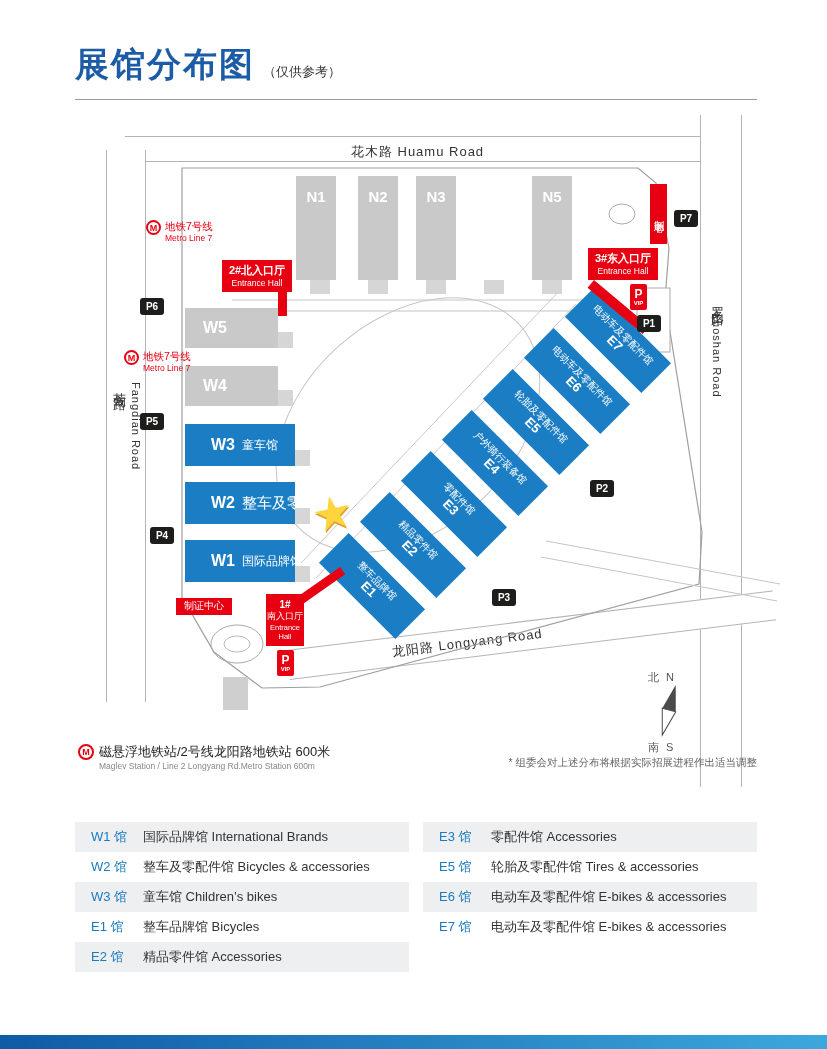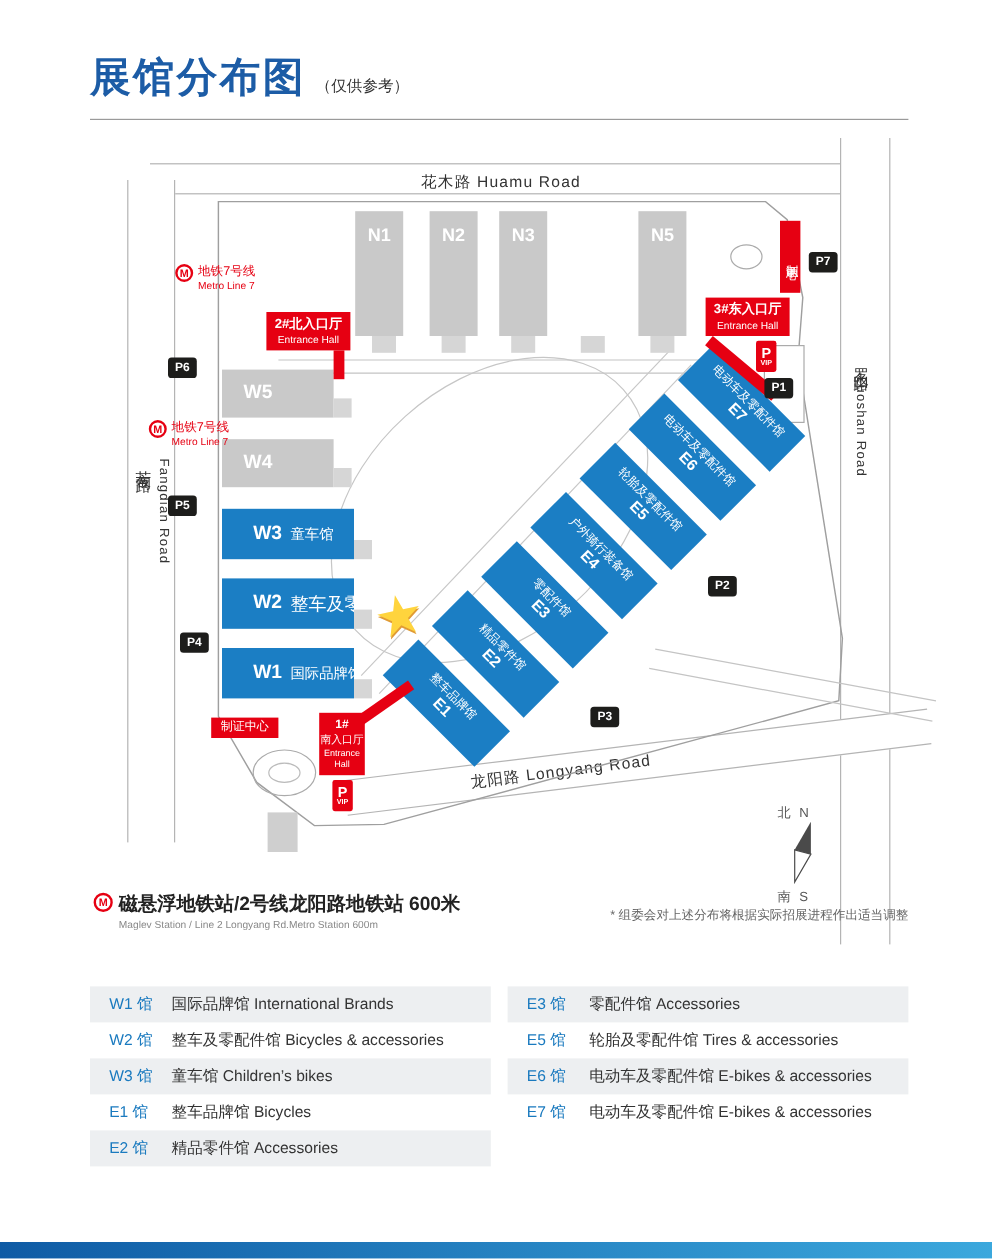--- a/index.html
+++ b/index.html
@@ -236,21 +236,21 @@
     <div class="metro-label">
       <div class="zh">地铁7号线</div>
       <div class="en">Metro Line 7</div>
     </div>
   </div>
   <div class="abs metro-row" style="left:78px;top:744px">
     <div class="metro-icon" style="width:16px;height:16px">
         <span>M</span>
       </div>
     <div style="margin-left:5px;line-height:1.3">
-      <div style="font-size:16px;font-weight:bold;color:#222">磁悬浮地铁站/2号线龙阳路地铁站  600米</div>
+      <div style="font-size:13px;font-weight:normal;color:#222">磁悬浮地铁站/2号线龙阳路地铁站  600米</div>
       <div style="font-size:8.5px;color:#888">Maglev Station / Line 2 Longyang Rd.Metro Station 600m</div>
     </div>
   </div>
 
   <div class="mascot">★</div>
   <div class="compass-txt" style="left:648px;top:670px">北 N</div>
   <div class="compass-txt" style="left:648px;top:740px">南 S</div>
   <div class="note">* 组委会对上述分布将根据实际招展进程作出适当调整</div>
 
   <div class="legend">

